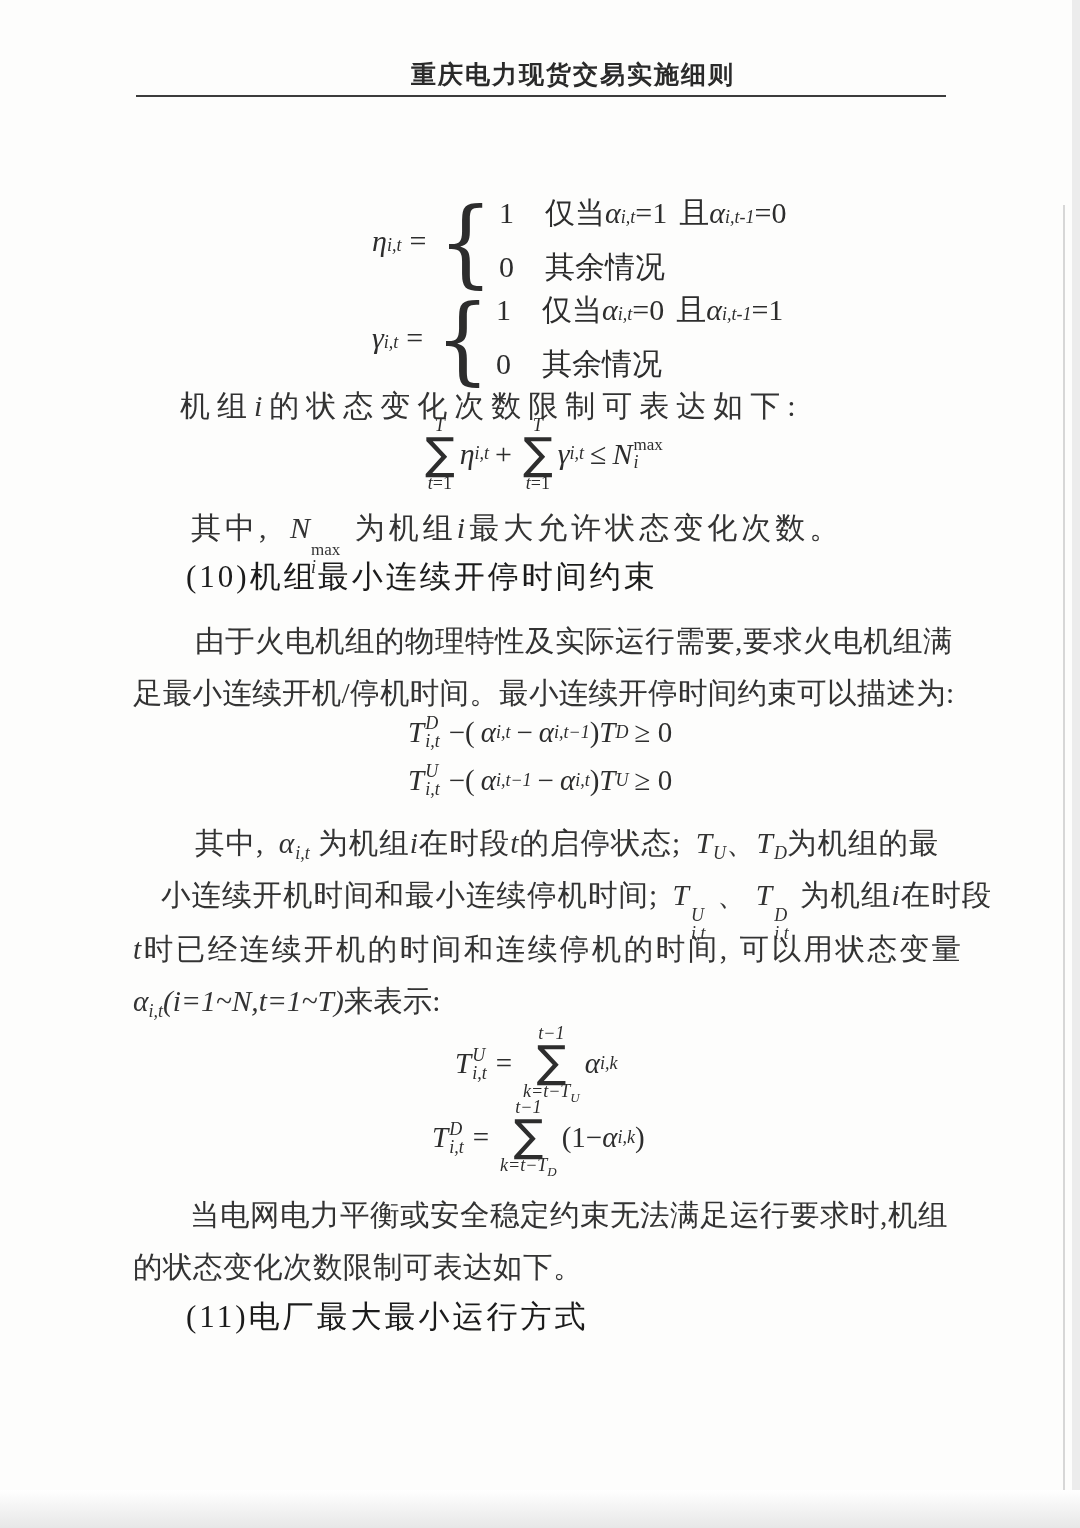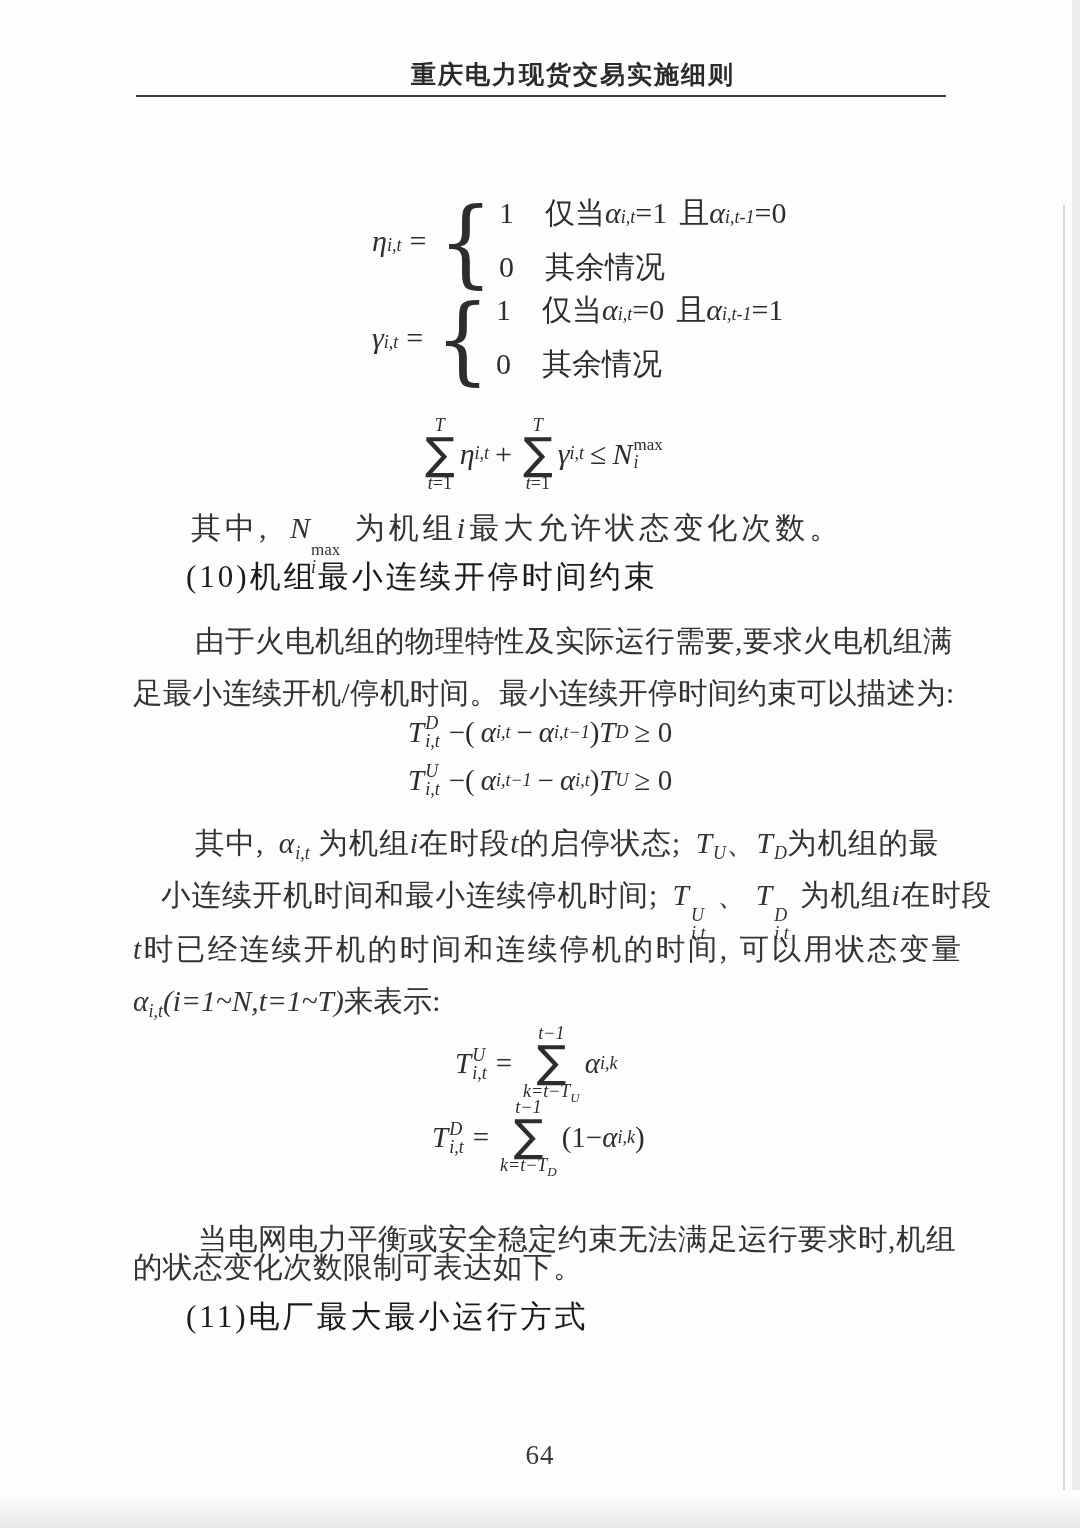--- a/index.html
+++ b/index.html
@@ -107,20 +107,23 @@
           <sub class="ms">i,t-1</sub>
           <span>=1</span>
       </span>
       <span class="row">
         <span class="val">0</span>
         <span>其余情况</span>
       </span>
     </span>
   </div>
 
+  <div class="bl" style="top:386px; left:180px; font-size:30px; letter-spacing:7px;">
+    <span>机组</span><span class="it">i</span><span>的状态变化次数限制可表达如下:</span>
+  </div>
 
   <div class="frm" style="top:416px; left:420px; font-size:30px;">
     <span class="msum">
       <span class="lim it">T</span>
       <span class="sigma">∑</span>
       <span class="lim"><span class="it">t</span><span>=1</span></span>
     </span>
     <span class="it">η</span>
       <sub class="ms">i,t</sub>
     <span class="op">+</span>
@@ -242,24 +245,23 @@
       <span class="lim it">t−1</span>
       <span class="sigma">∑</span>
       <span class="lim"><span class="it">k=t−T</span><sub>D</sub></span>
     </span>
     <span>(1−</span>
     <span class="it">α</span>
       <sub class="ms">i,k</sub>
     <span>)</span>
   </div>
 
-  <div class="bl" style="top:1196px; left:198px; letter-spacing:0.5px;margin-top:24px;">当电网电力平衡或安全稳定约束无法满足运行要求时,机组</div>
+  <div class="bl" style="top:1196px; left:190px; letter-spacing:0.5px;">当电网电力平衡或安全稳定约束无法满足运行要求时,机组</div>
   <div class="bl" style="top:1248px; left:133px; letter-spacing:0.5px;">的状态变化次数限制可表达如下。</div>
 
   <div class="h2" style="top:1296px; left:186px;">(11)电厂最大最小运行方式</div>
 
-  <div class="pgnum">64</div>
 
   <div class="art-right-band"></div>
   <div class="art-right-line"></div>
   <div class="art-bottom"></div>
 
 </div>
 
 </body></html>

